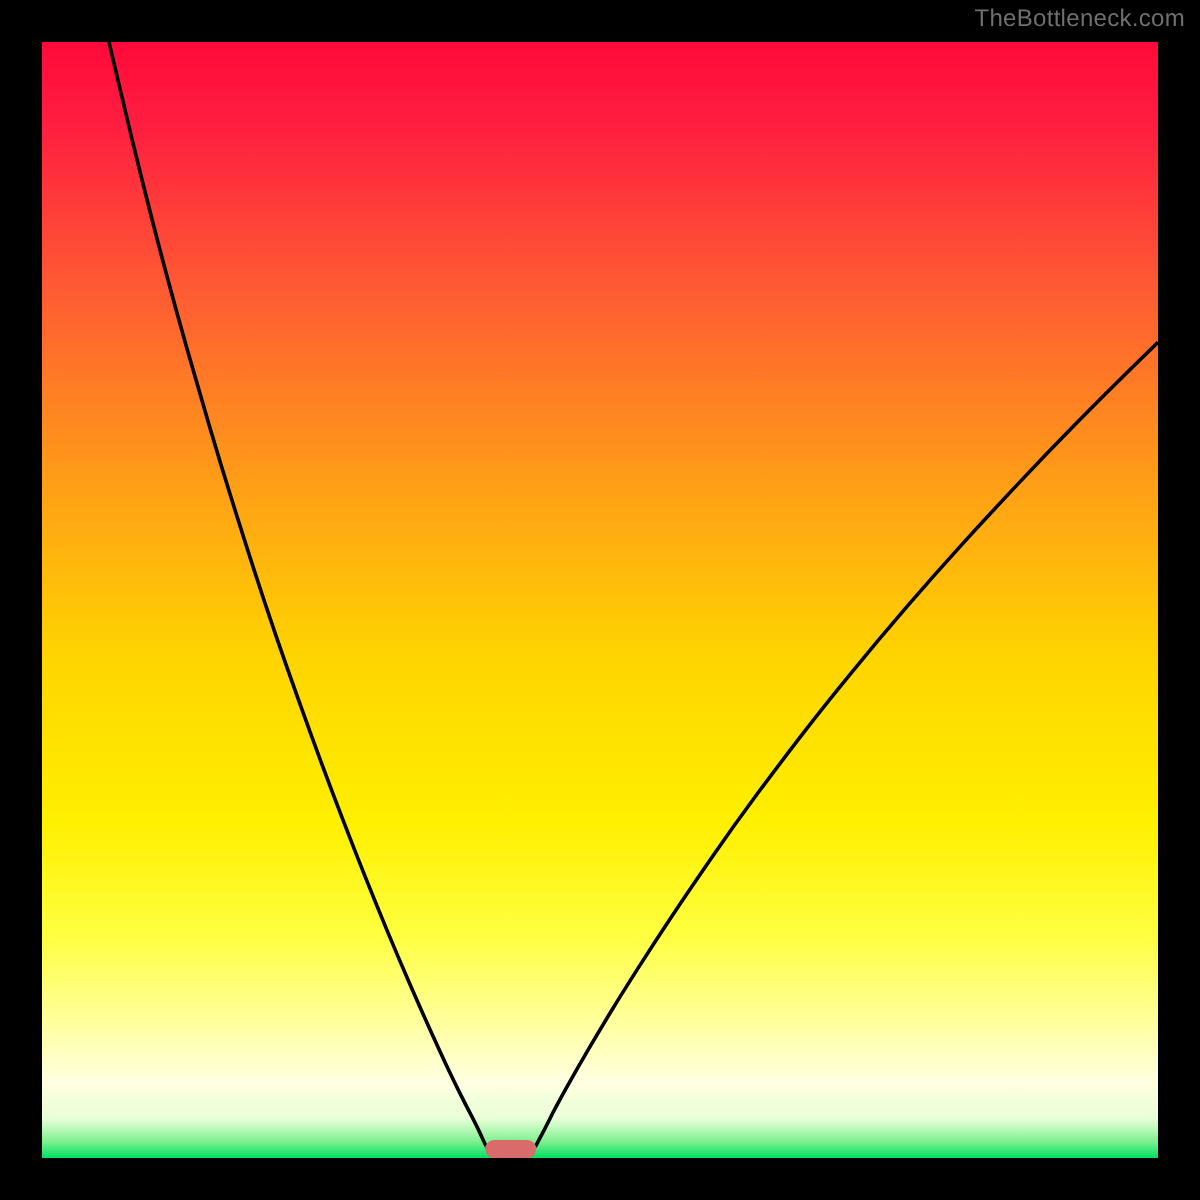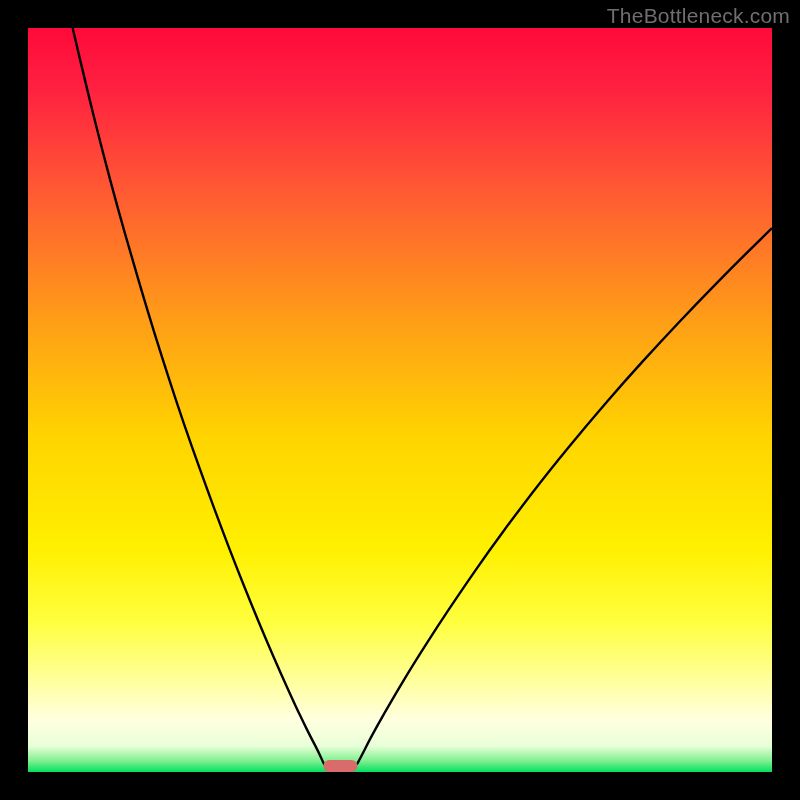--- a/index.html
+++ b/index.html
@@ -24,21 +24,21 @@
     left: 0;
     top: 0;
     width: 744px;
     height: 744px;
   }
   .watermark {
     position: absolute;
     top: 4px;
     right: 10px;
     color: #6f6f6f;
-    font-size: 21px;
+    font-size: 16px;
     font-weight: 500;
     letter-spacing: 0.2px;
   }
   svg { display: block; }
 </style>
 </head>
 <body>
 
 <div class="frame">
   <svg id="chart-svg" class="plot" viewBox="0 0 744 744">

